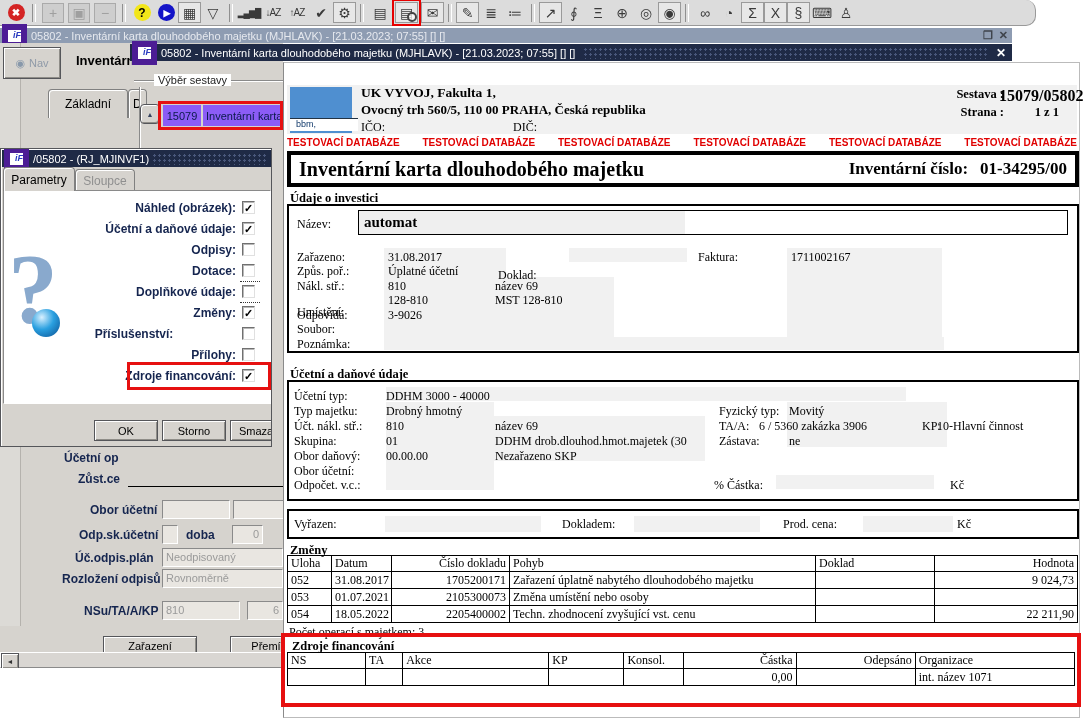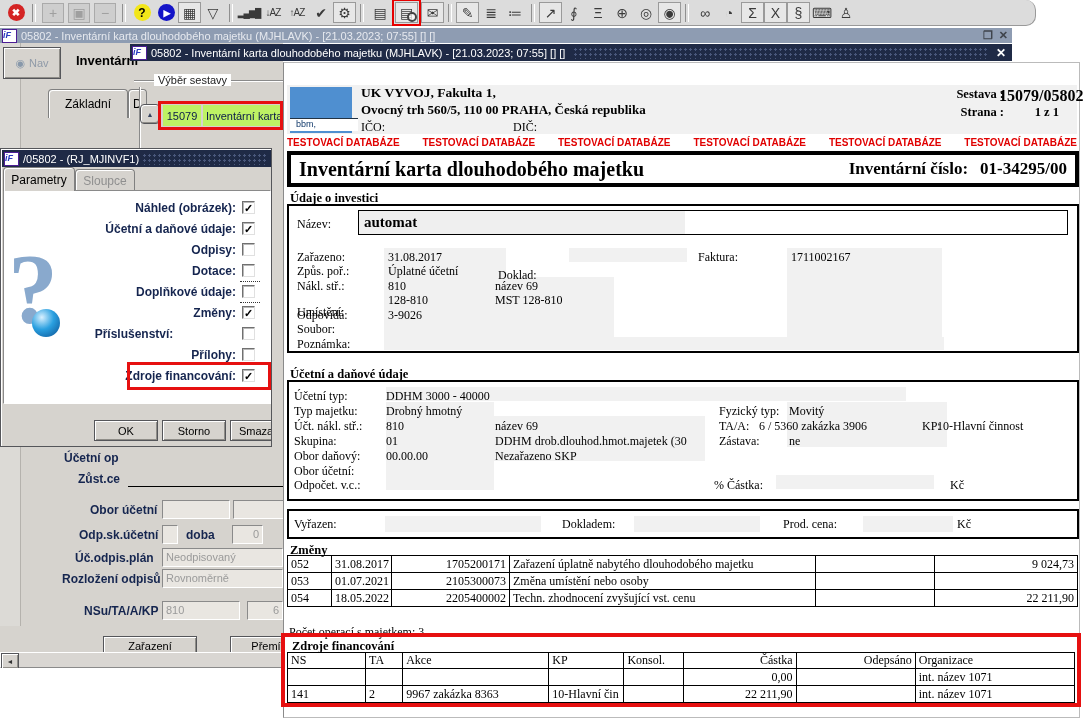--- a/index.html
+++ b/index.html
@@ -21,40 +21,40 @@
   .cir.red{background:#d42424;color:#fff;font-size:10px;}
   .cir.yel{background:#f2e61a;color:#000;font-size:12px;}
   .cir.blu{background:#1414c8;color:#fff;font-size:9px;padding-left:2px;box-sizing:border-box;}
   .sep{width:2px;height:18px;border-left:1px solid #909090;border-right:1px solid #fff;margin:0 4px;flex:0 0 auto;}
   .redwrap{border:2px solid #e60000;padding:1px;display:flex;align-items:center;justify-content:center;position:relative;}
   .prev::after{content:"";position:absolute;width:6px;height:6px;border:2px solid #444;border-radius:50%;right:2px;bottom:2px;background:rgba(255,255,255,.7);}
 
   
   .tb1{left:0;top:28px;width:1012px;height:15px;background:#8e9cb2;color:#e6e9ef;display:flex;align-items:center;font-size:11px;}
   .tb2{left:130px;top:44px;width:882px;height:17px;background:#1f2a46;color:#fff;display:flex;align-items:center;font-size:11px;}
-  .iflogo{width:13px;height:12px;background:#fff;border:1px solid #4c1d95;color:#2a3cc0;font-weight:bold;font-style:italic;
-          font-size:9px;line-height:11px;text-align:left;margin:0 4px 0 2px;flex:0 0 auature;overflow:hidden;flex:0 0 auto;}
+  .iflogo{width:13px;height:12px;background:#fff;border:6px solid #4c1d95;color:#2a3cc0;font-weight:bold;font-style:italic;
+          font-size:9px;line-height:11px;text-align:right;margin:0 4px 0 2px;flex:0 0 auature;overflow:hidden;flex:0 0 auto;}
   .hatch{background-image:radial-gradient(#4a587c 1.1px,transparent 1.2px);background-size:5px 5px;}
   .winbtn{color:#3f444c;font-weight:bold;font-size:11px;margin-left:6px;}
 
   
   .win{background:#d6d3ce;}
   .btn{background:#d6d3ce;border:1px solid #55565a;box-shadow:inset 1px 1px 0 #fff,inset -1px -1px 0 #8f8d88;
        font-size:11px;text-align:center;display:flex;align-items:center;justify-content:center;}
   .tab{background:#d6d3ce;border:1px solid #808080;border-bottom:none;border-radius:4px 4px 0 0;
        box-shadow:inset 1px 1px 0 #fff;text-align:center;font-size:12px;display:flex;align-items:center;justify-content:center;overflow:hidden;}
   .flabel{font-weight:bold;color:#15254f;font-size:12px;}
   .field{background:#e9e6e1;border:1px solid;border-color:#8a8a8a #fff #fff #8a8a8a;color:#9a9a9a;
          font-size:11px;padding:2px 3px;box-sizing:border-box;overflow:hidden;}
   .cbx{width:13px;height:13px;background:#fff;border:1px solid;border-color:#707070 #e0e0e0 #e0e0e0 #707070;
        box-shadow:inset 1px 1px 0 #b8b8b8;font-size:11px;line-height:12px;text-align:center;font-weight:bold;box-sizing:border-box;}
   .redbox{border:3px solid #e61010;box-sizing:border-box;pointer-events:none;}
   .etch{border-top:1px solid #8a8a8a;border-bottom:1px solid #fff;height:0;}
   .etchv{border-left:1px solid #8a8a8a;border-right:1px solid #fff;width:0;}
-  .bluecell{background:#bef264;color:#0a1a4a;font-size:11px;display:flex;align-items:center;}
+  .bluecell{background:#8b5cf6;color:#0a1a4a;font-size:11px;display:flex;align-items:center;}
 
   
   .page{left:283px;top:62px;width:797px;height:656px;background:#fff;border:1px solid #bbb;border-left:1px solid #8a8a8a;box-sizing:border-box;}
   .g{background:#f1f1f1;}
   .rlab{font-size:12px;}
   .rval{font-size:12px;}
   .rhead{font-size:12.5px;font-weight:bold;}
   .wm{color:#e00000;font-weight:bold;font-size:10px;font-family:"Liberation Sans",sans-serif;}
   .banner{border:4px solid #000;box-sizing:border-box;display:flex;align-items:center;justify-content:space-between;padding:0 8px;background:#fff;}
   .secbox{border:2px solid #000;box-sizing:border-box;}
@@ -368,20 +368,28 @@
     <table class="a rep" style="left:3px;top:492px;width:790px;">
       <colgroup>
           <col style="width:44px">
           <col style="width:60px">
           <col style="width:118px">
           <col style="width:306px">
           <col style="width:119px">
           <col style="width:143px">
         </colgroup>
       <tbody>
+          <tr>
+        <th>Uloha</th>
+        <th>Datum</th>
+        <th class="num">Číslo dokladu</th>
+        <th>Pohyb</th>
+        <th>Doklad</th>
+        <th class="num">Hodnota</th>
+      </tr>
       <tr>
         <td>052</td>
         <td>31.08.2017</td>
         <td class="num">1705200171</td>
         <td>Zařazení úplatně nabytého dlouhodobého majetku</td>
         <td></td>
         <td class="num">9 024,73</td>
       </tr>
       <tr>
         <td>053</td>
@@ -429,29 +437,19 @@
       <tr>
         <td></td>
         <td></td>
         <td></td>
         <td></td>
         <td></td>
         <td class="num">0,00</td>
         <td class="num"></td>
         <td>int. název 1071</td>
       </tr>
-      <tr>
-        <td>141</td>
-        <td>2</td>
-        <td>9967 zakázka 8363</td>
-        <td>10-Hlavní čin</td>
-        <td></td>
-        <td class="num">22 211,90</td>
-        <td class="num"></td>
-        <td>int. název 1071</td>
-      </tr>
     </tbody>
       </table>
   </div>
 
   <div class="a" style="left:281px;top:633px;width:800px;height:74px;border:4px solid #e61010;box-sizing:border-box;pointer-events:none;"></div>
 
 </div>
 
 </body></html>

